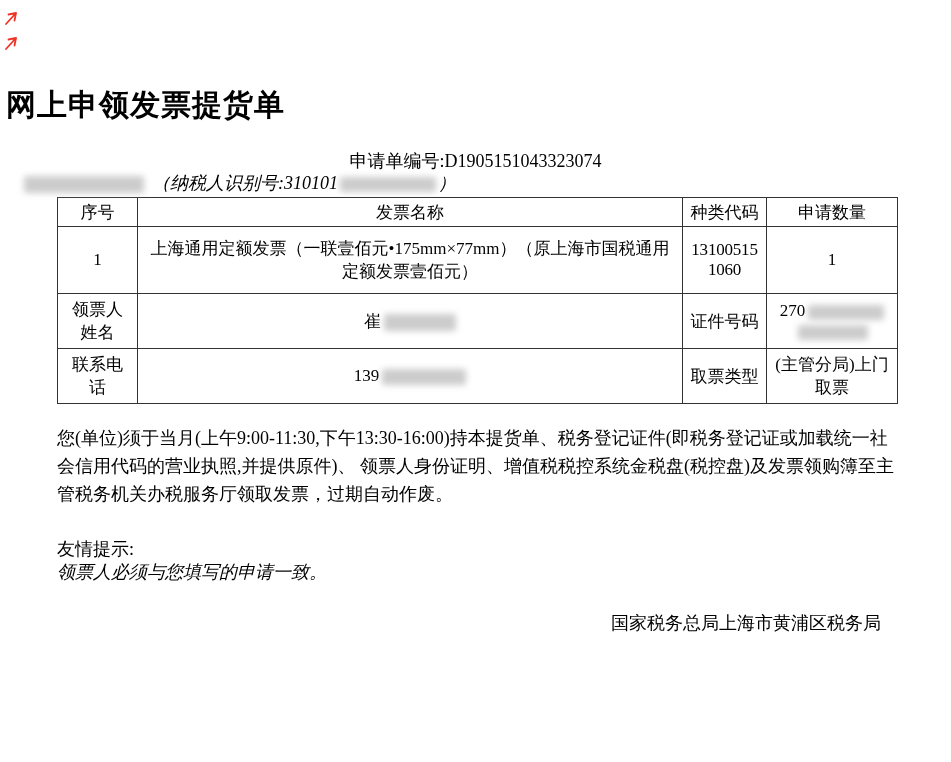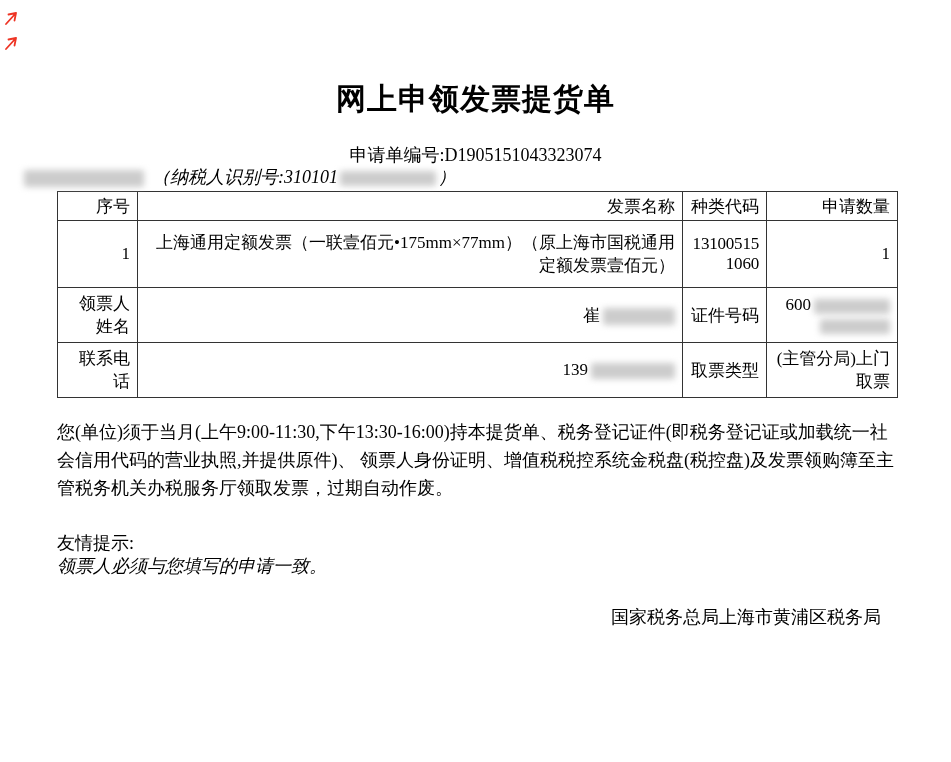--- a/index.html
+++ b/index.html
@@ -15,23 +15,22 @@
   }
   .corner-arrows {
     position: absolute;
     left: 4px;
     top: 9px;
     display: flex;
     flex-direction: column;
     gap: 8px;
   }
   .doc-title {
-    margin: 0;
+    margin: 6px;
     padding-top: 82px;
-    text-align: center;
     font-size: 30px;
     font-weight: bold;
     line-height: 34px;
     letter-spacing: 1px;
   }
   .app-no {
     margin-top: 28px;
     text-align: center;
     line-height: 22px;
   }
@@ -62,21 +61,21 @@
     margin: 2px 0 0 57px;
     border-collapse: collapse;
     table-layout: fixed;
     width: 840px;
     font-size: 17px;
   }
   table.invoice-table th,
   table.invoice-table td {
     border: 1px solid #333333;
     padding: 2px 7px;
-    text-align: right;
+    text-align: center;
     font-weight: normal;
     vertical-align: middle;
     overflow: hidden;
     font-family: Liberation Serif, serif;
   }
   table.invoice-table th { height: 24px; }
   tr.row-invoice td   { height: 62px; }
   tr.row-recipient td { height: 50px; }
   tr.row-contact td   { height: 50px; }
   td.code-cell { word-break: break-all; letter-spacing: -0.2px; }
@@ -144,21 +143,21 @@
       <td>1</td>
     </tr>
     <tr class="row-recipient">
       <td>领票人姓名</td>
       <td>
         <span>崔</span><span class="redact r-name"></span>
       </td>
       <td>证件号码</td>
       <td>
         <div>
-          <span>600</span><span class="redact r-id1"></span>
+          <span>270</span><span class="redact r-id1"></span>
         </div>
         <div>
           <span class="redact r-id2"></span>
         </div>
       </td>
     </tr>
     <tr class="row-contact">
       <td>联系电话</td>
       <td>
         <span>139</span><span class="redact r-phone"></span>

